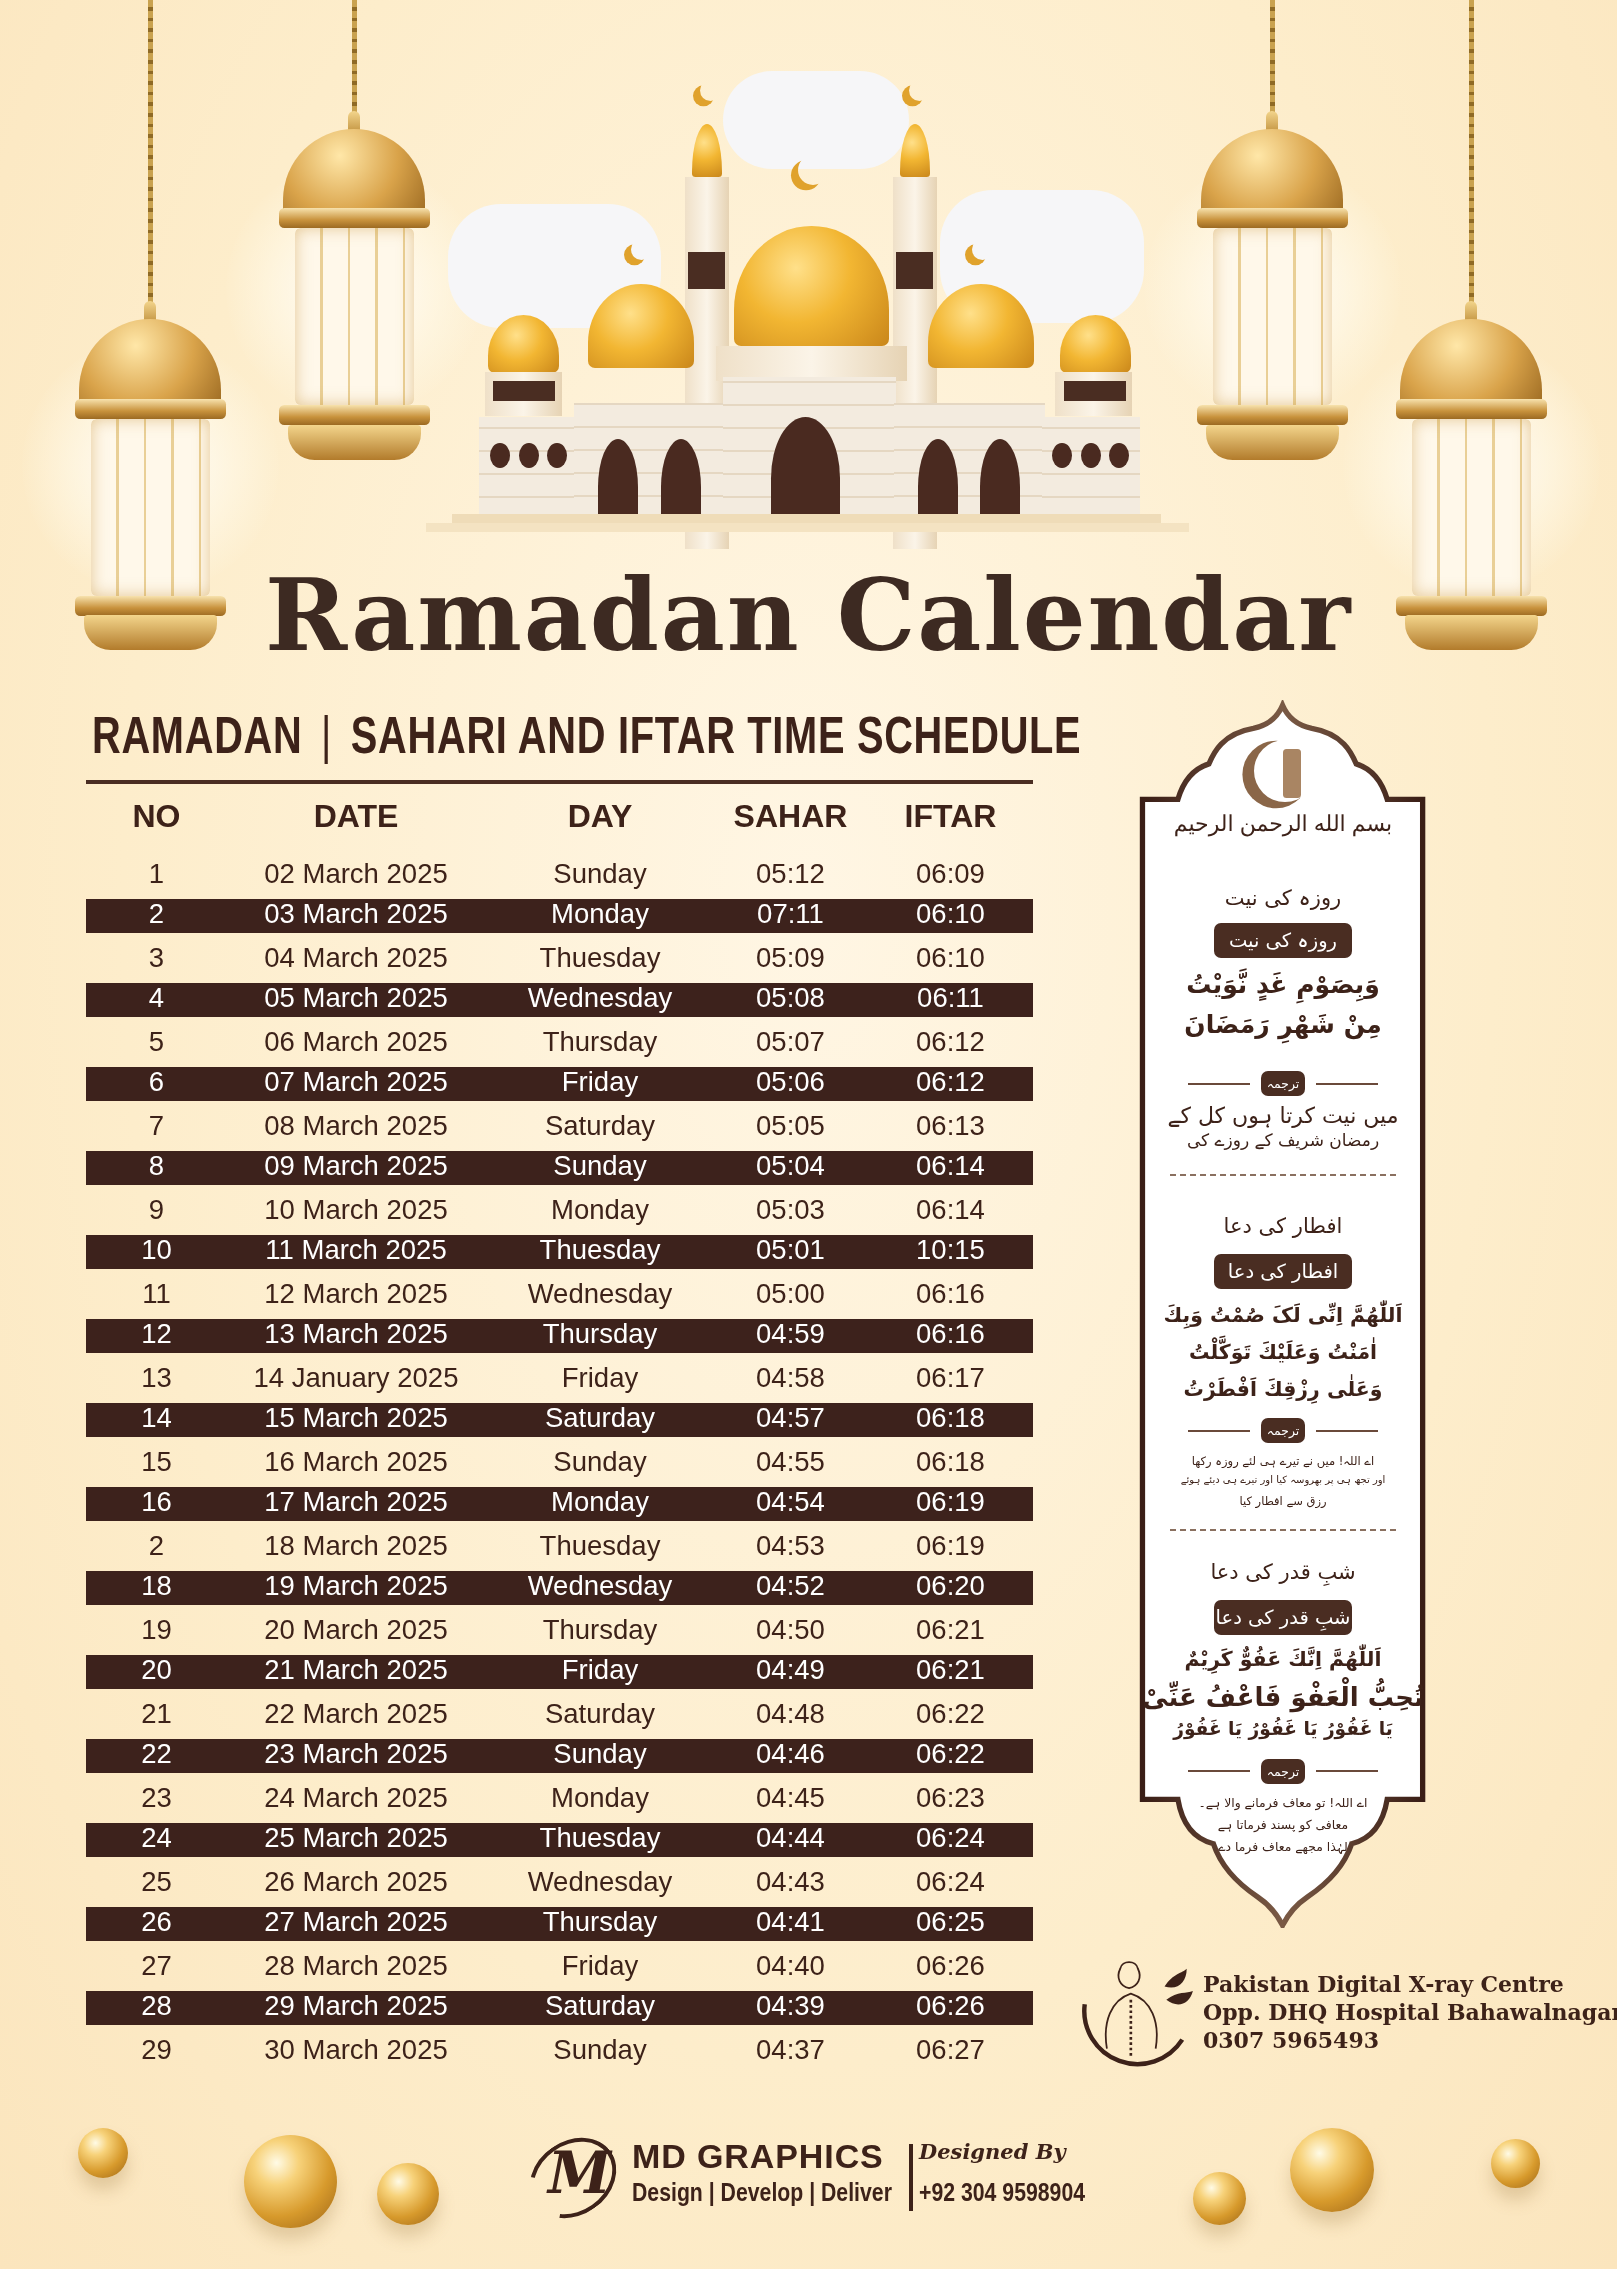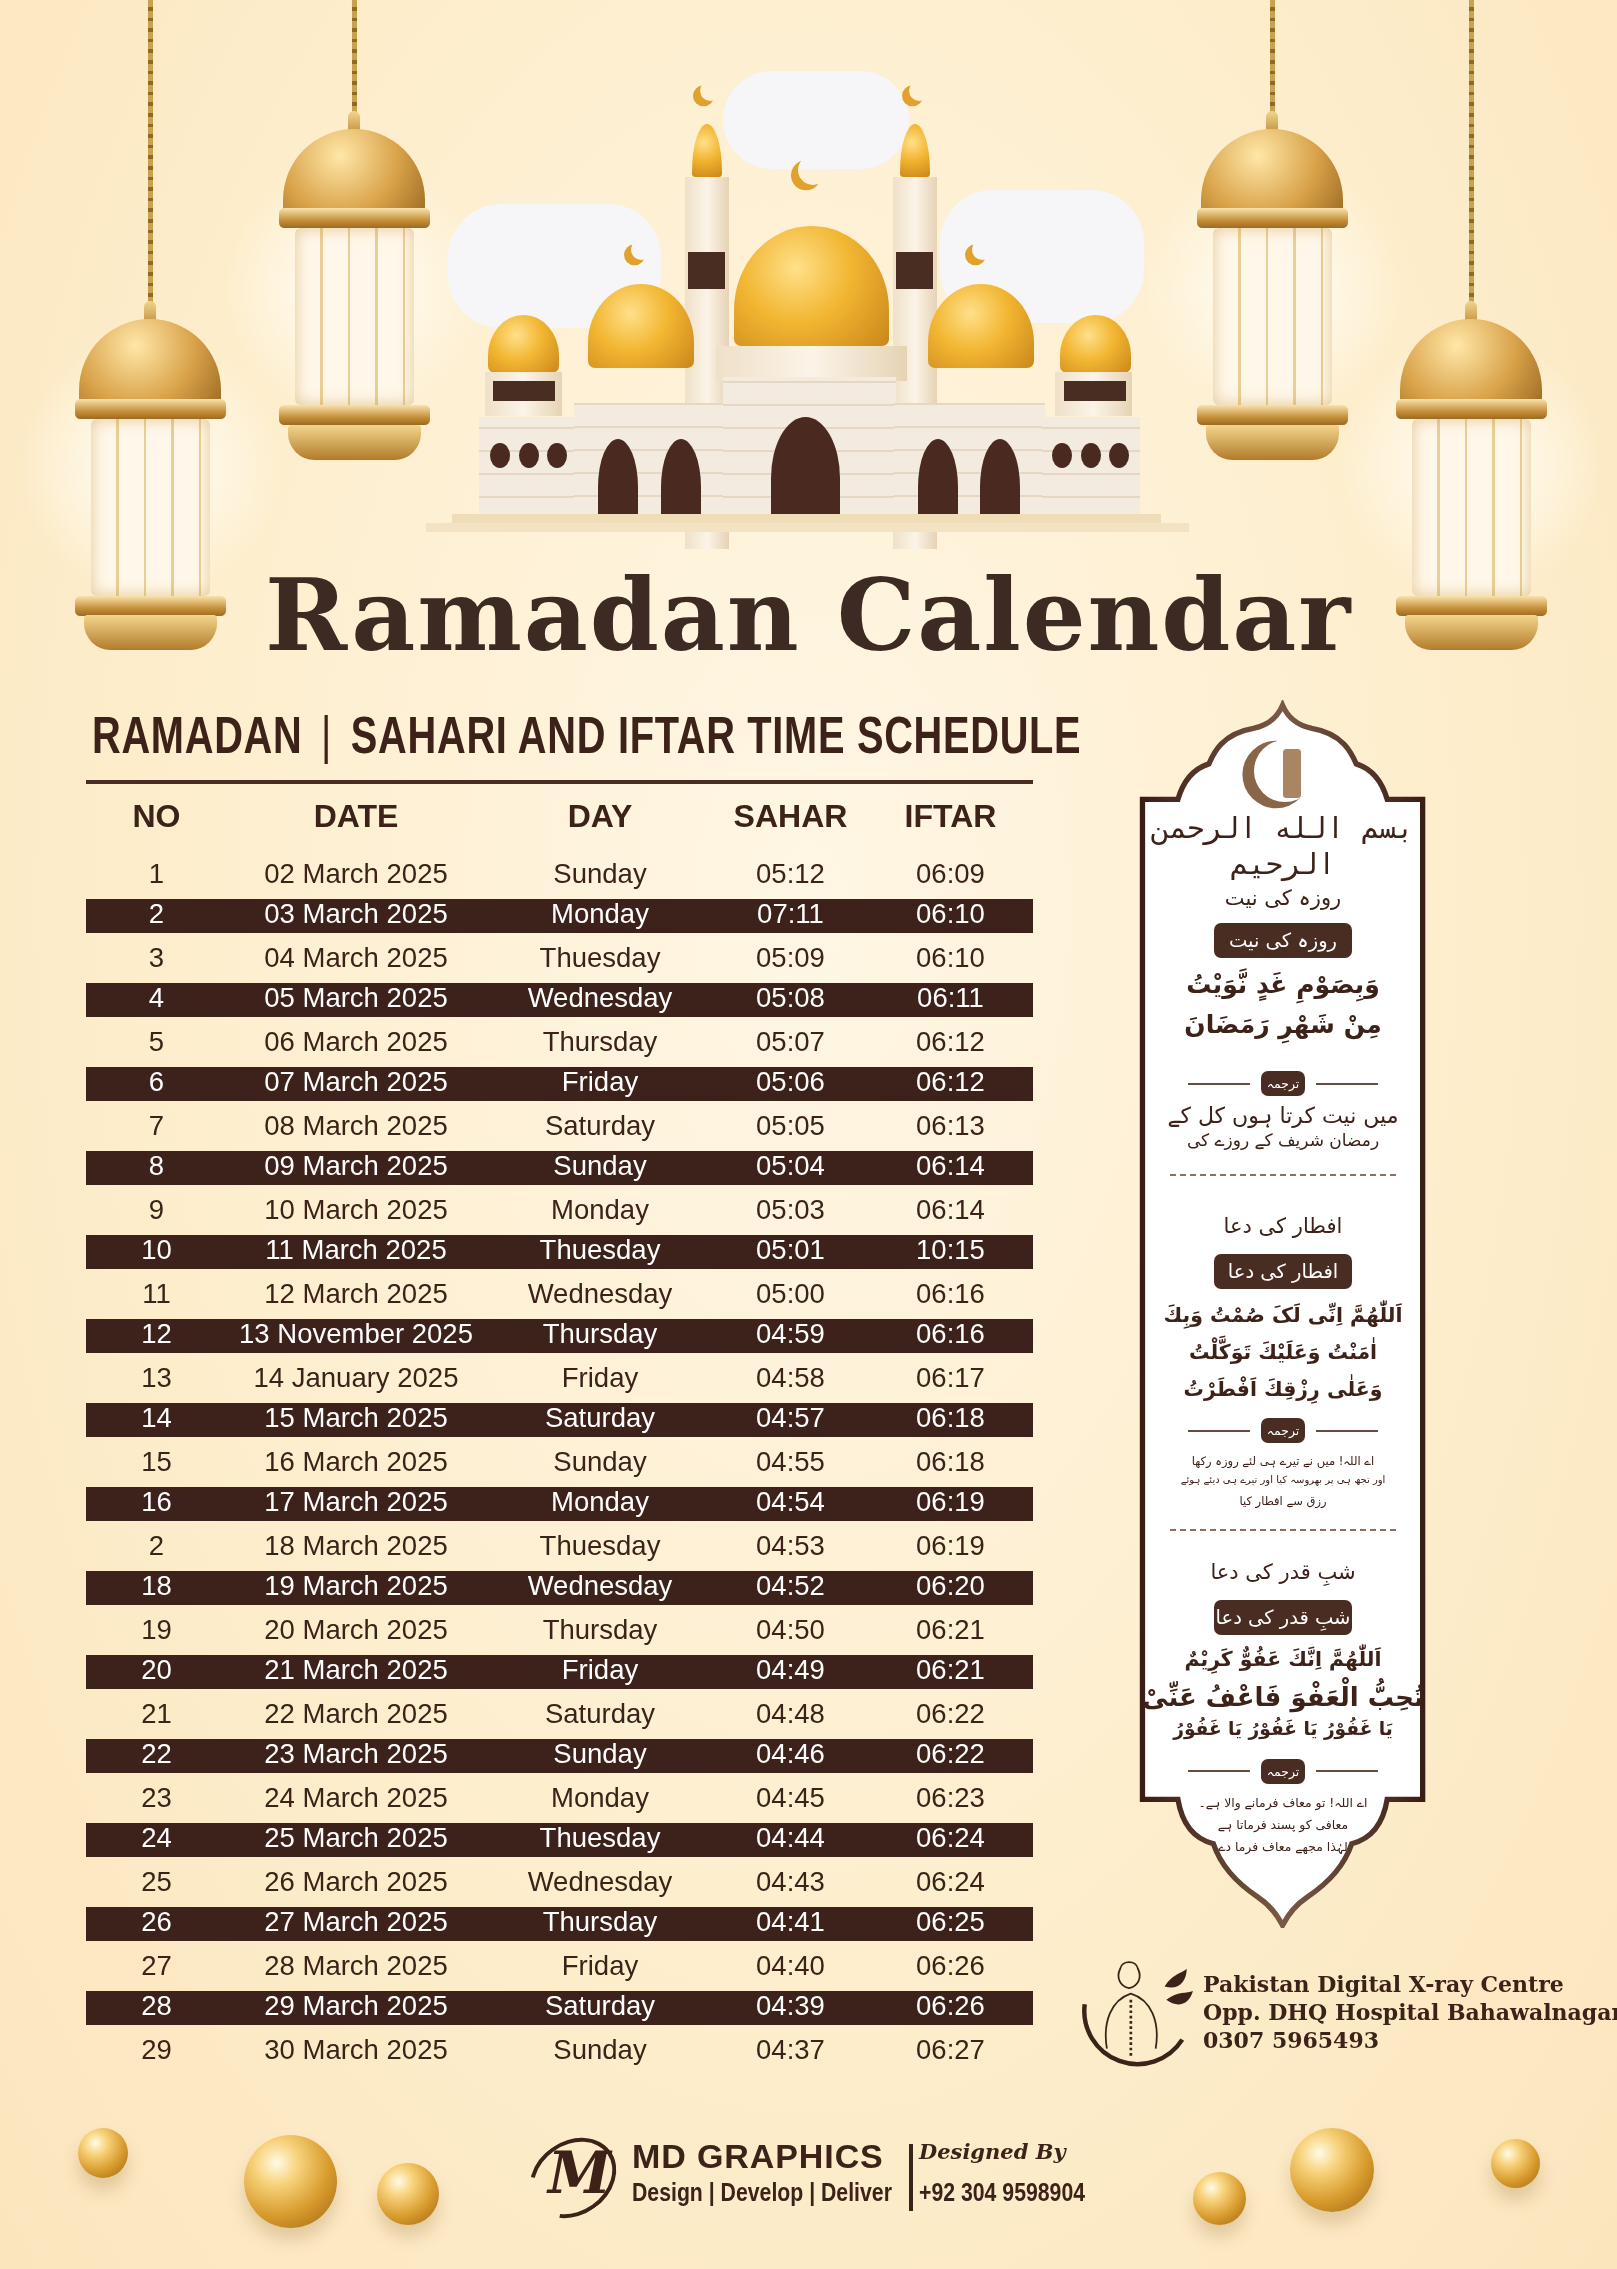--- a/index.html
+++ b/index.html
@@ -250,21 +250,21 @@
     <div class="tr">
       <div class="td c-no">11</div>
       <div class="td c-date">12 March 2025</div>
       <div class="td c-day">Wednesday</div>
       <div class="td c-sahar">05:00</div>
       <div class="td c-iftar">06:16</div>
     </div>
     <div class="tr dark">
       <div class="band"></div>
       <div class="td c-no">12</div>
-      <div class="td c-date">13 November 2025</div>
+      <div class="td c-date">13 March 2025</div>
       <div class="td c-day">Thursday</div>
       <div class="td c-sahar">04:59</div>
       <div class="td c-iftar">06:16</div>
     </div>
     <div class="tr">
       <div class="td c-no">13</div>
       <div class="td c-date">14 January 2025</div>
       <div class="td c-day">Friday</div>
       <div class="td c-sahar">04:58</div>
       <div class="td c-iftar">06:17</div>
@@ -398,21 +398,21 @@
         <stop offset="0" stop-color="#3a1e16"></stop>
           <stop offset="0.5" stop-color="#7a5a45"></stop>
           <stop offset="1" stop-color="#3a1e16"></stop>
       </linearGradient>
     </defs>
     <path d="M172,6 C180,25 195,30 205,32 C240,38 250,60 255,72 C275,78 285,95 290,112 L330,112 L330,1240 L290,1240 C285,1270 270,1285 250,1290 C240,1320 215,1340 200,1350 C185,1360 178,1370 172,1382 C166,1370 159,1360 144,1350 C129,1340 104,1320 94,1290 C74,1285 59,1270 54,1240 L14,1240 L14,112 L54,112 C59,95 69,78 89,72 C94,60 104,38 139,32 C149,30 164,25 172,6 Z" fill="#ffffff" stroke="url(#fr)" stroke-width="6"></path>
   </svg>
 
   <div class="abs" style="left:124px;top:40px;width:62px;height:62px;border-radius:50%;box-shadow:-8.9px 3.5px 0 2.7px #8a6648;"></div>
   <div class="abs" style="left:153px;top:49px;width:17.7px;height:49px;background:#a98563;border-radius:3.5px;"></div>
-  <div class="ptext" style="top:111px;font-size:29px;font-family:Liberation Mono, monospace;">بسم الله الرحمن الرحيم</div>
+  <div class="ptext" style="top:111px;font-size:22px;font-family:Liberation Sans, sans-serif;">بسم الله الرحمن الرحيم</div>
 
   <div class="ptext" style="top:186px;font-size:21px;">روزہ کی نیت</div>
   <div class="pbadge" style="top:223px;width:138px;height:35px;line-height:35px;font-size:19.5px;">روزہ کی نیت</div>
   <div class="ptext" style="top:270px;font-size:25px;font-weight:bold;">وَبِصَوْمِ غَدٍ نَّوَيْتُ</div>
   <div class="ptext" style="top:310px;font-size:25px;font-weight:bold;">مِنْ شَهْرِ رَمَضَانَ</div>
   <div class="orn" style="left:58px;top:383px;"></div>
   <div class="pbadge" style="top:371px;width:44px;height:25px;line-height:25px;font-size:12.4px;">ترجمہ</div>
   <div class="orn" style="left:186px;top:383px;"></div>
   <div class="ptext" style="top:403px;font-size:22px;">میں نیت کرتا ہوں کل کے</div>
   <div class="ptext" style="top:430px;font-size:17px;">رمضان شریف کے روزے کی</div>

